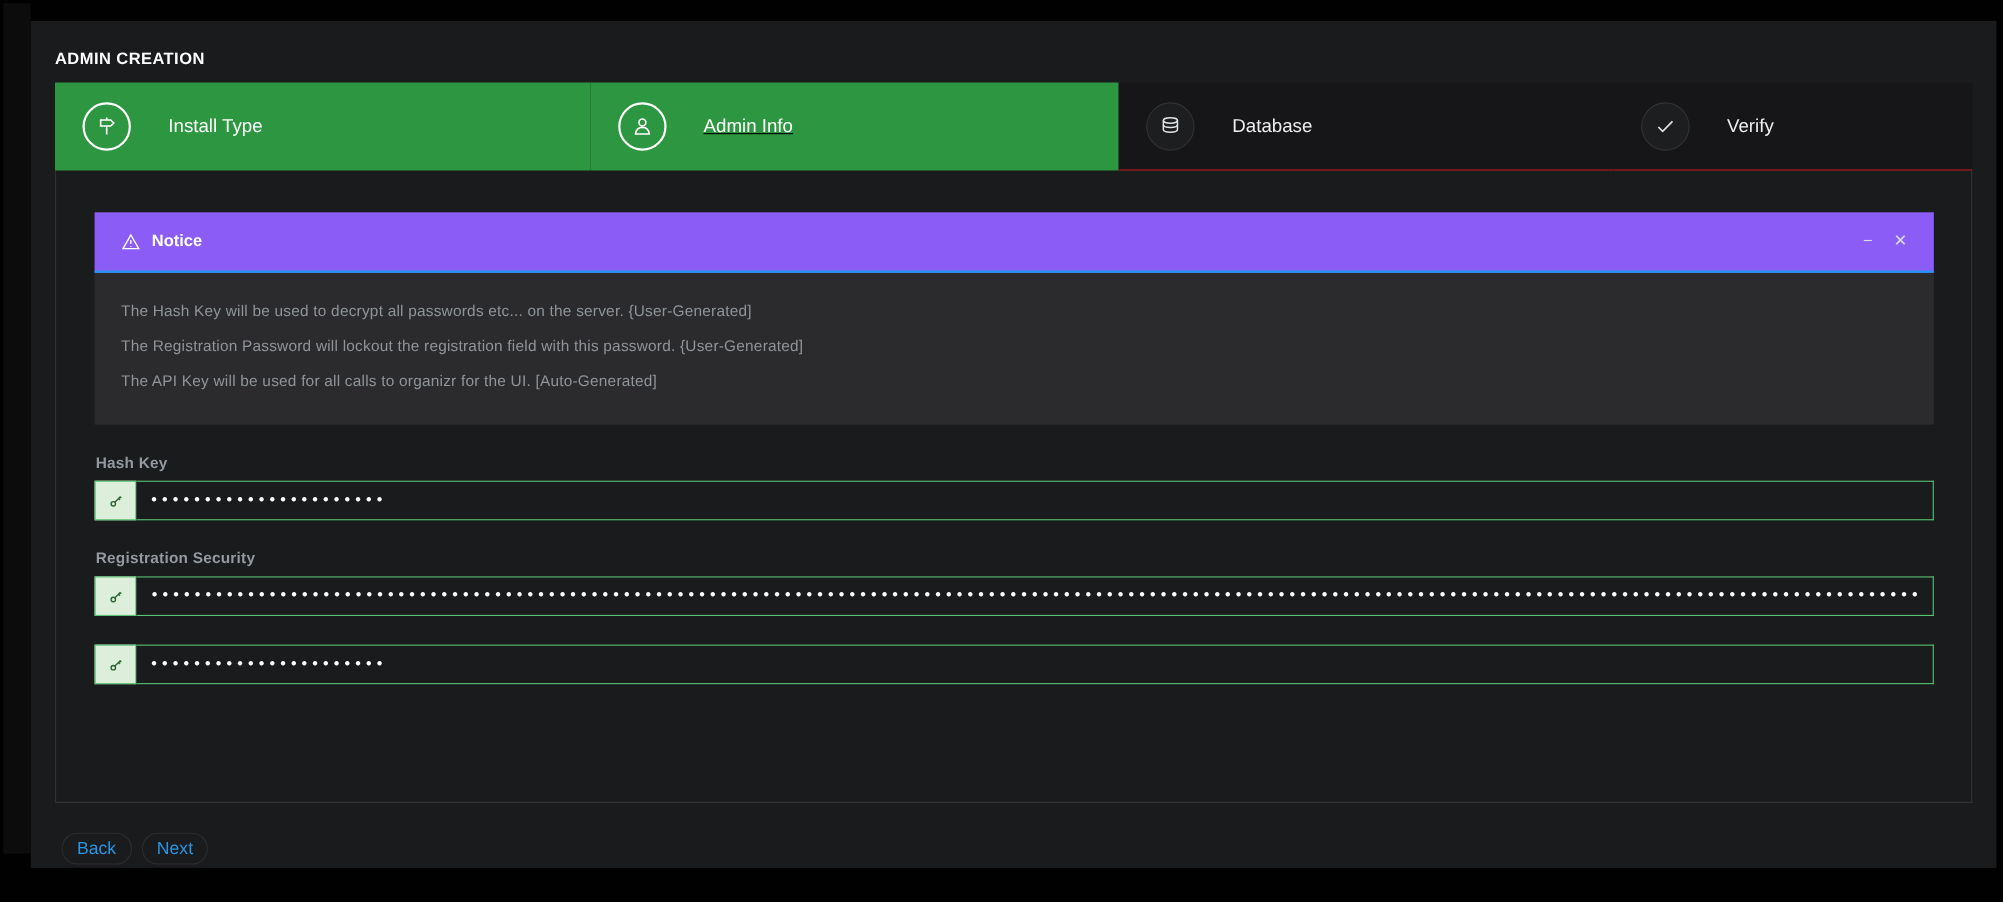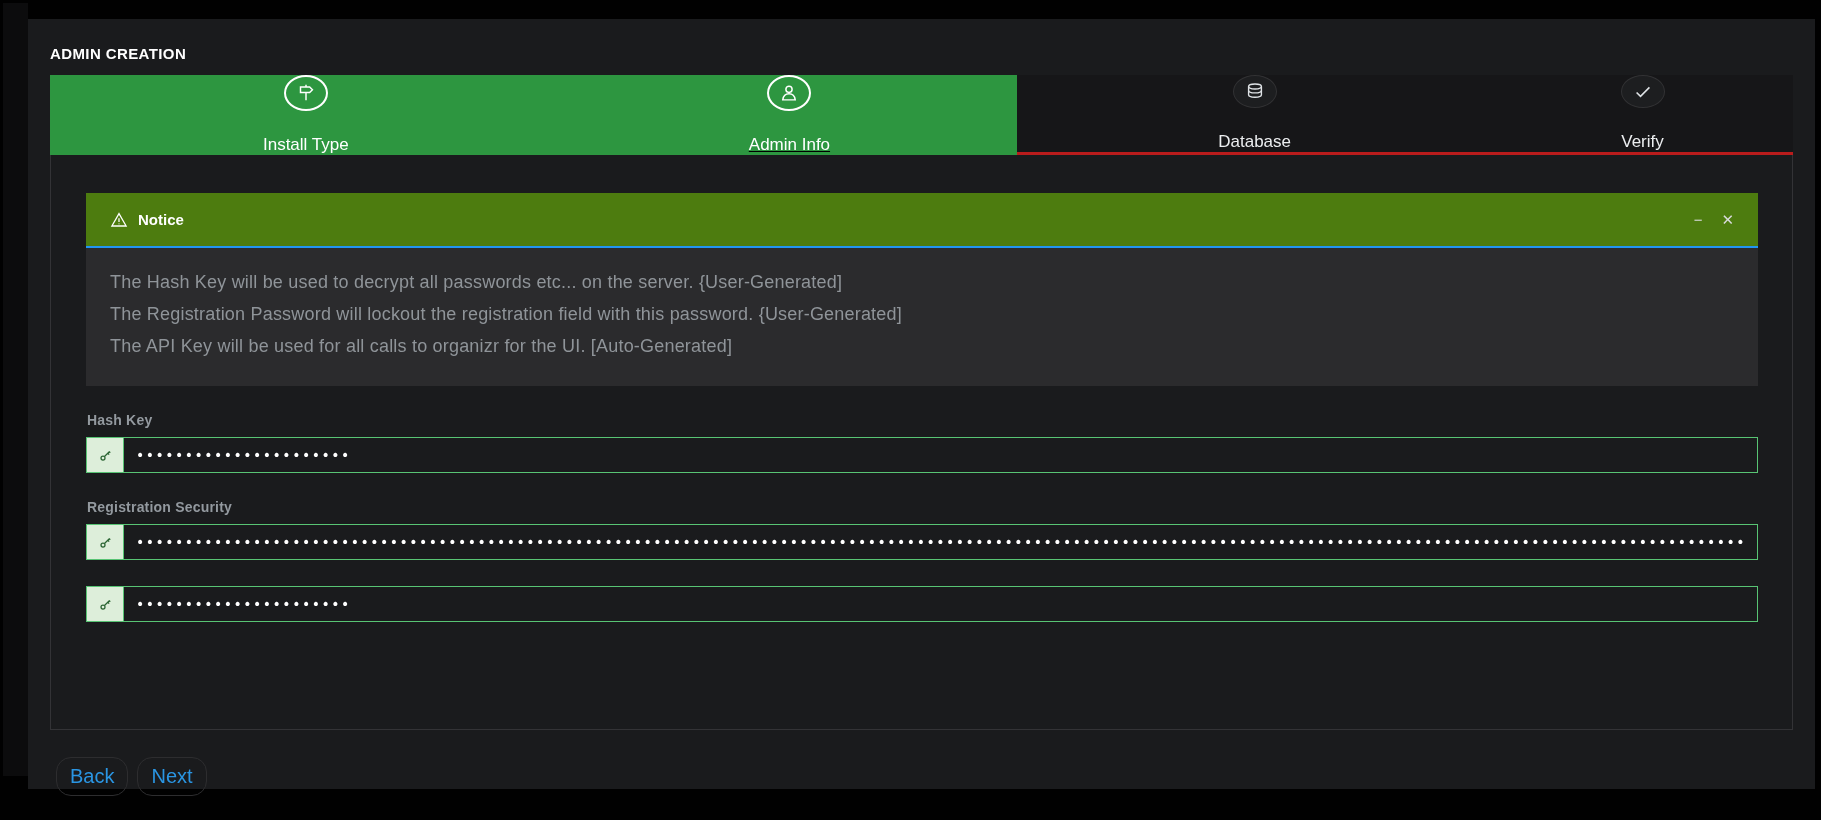--- a/index.html
+++ b/index.html
@@ -6,61 +6,61 @@
   html,body { margin:0; padding:0; width:1821px; height:820px; background:#000; overflow:hidden;
     font-family:"Liberation Sans", sans-serif; }
   .screen { position:relative; width:1821px; height:820px; background:#010101; }
   .left-strip { position:absolute; left:3px; top:3px; width:25px; height:773px; background:#0c0c0d; }
   .panel { position:absolute; left:28px; top:19px; width:1787px; height:770px; background:#1a1b1d; padding:22px; }
 
   .page-title { color:#ffffff; font-size:15px; font-weight:700; letter-spacing:.4px; margin:4px 0 13px 0; }
 
   
   .stepper { display:flex; width:100%; height:80px; }
-  .step { display:flex; align-items:center; gap:24px; padding-left:25px; cursor:pointer;flex-direction:column; }
+  .step { display:flex; align-items:center; gap:34px; padding-left:25px; cursor:pointer; }
   .step.state-done, .step.state-active { background:#2d9640; }
-  .step.state-todo { background:#161618; border-bottom:3px solid #b91c1c; }
+  .step.state-todo { background:#161618; border-bottom:1px solid #b91c1c; }
   .f1{flex:388;} .f2{flex:383;text-decoration:underline;} .f3{flex:339;} .f4{flex:357;} .f5{flex:253;}
   .step-circle { width:44px; height:44px; min-width:44px; border-radius:50%; display:flex; align-items:center; justify-content:center; }
   .state-done .step-circle, .state-active .step-circle { border:2px solid #ffffff; color:#ffffff; }
   .state-todo .step-circle { border:1px solid #323234; background:#1d1e20; color:#dfe3e6; }
   .step-label { font-size:17px; color:#ffffff; }
   .state-todo .step-label { color:#eceef0; }
   .step-circle svg { display:block; }
 
   
   .content { width:100%; height:575px; border:1px solid #333336; border-top:none; padding:38px 34px 0 35px; }
 
   
   .notice { width:100%; background:#2b2b2d; }
-  .notice-header { height:55px; background:#4d7c0f; border-bottom:2px solid #2196f3;
+  .notice-header { height:55px; background:#8b5cf6; border-bottom:2px solid #2196f3;
     display:flex; align-items:center; padding:0 24px; color:#ffffff; }
   .notice-title { font-size:15px; font-weight:700; margin-left:10px; }
   .notice-actions { margin-left:auto; display:flex; align-items:center; gap:19px; }
   .notice-actions span { color:#d9dadc; font-size:15px; cursor:pointer; line-height:1; }
   .notice-body { padding:18px 24px 24px 24px; }
-  .notice-line { color:#8f9499; font-size:18px; line-height:32px; letter-spacing:.2px; }
+  .notice-line { color:#8f9499; font-size:14px; line-height:32px; letter-spacing:.2px; }
   .warn-icon svg { display:block; }
 
   
   .field { margin-top:26px; }
   .field:first-of-type { margin-top:34px; }
   .field-label { color:#93999f; font-size:14px; font-weight:700; margin:0 0 9px 1px; letter-spacing:.2px; }
   .input-group { display:flex; height:36px; width:100%; }
   .addon { width:38px; min-width:38px; background:#ddeeda; border:1px solid #58c474;
     display:flex; align-items:center; justify-content:center; }
   .addon svg { display:block; }
   .key-input { flex:1; height:36px; background:#1a1b1d; border:1px solid #58c474; border-left:none;
     color:#ffffff; font-size:14px; letter-spacing:1.5px; padding:0 12px;
     font-family:"DejaVu Sans", sans-serif; outline:none; }
 
   
   .footer { margin:27px 0 0 6px; display:flex; gap:9px; }
-  .btn { background:transparent; border:1px solid #2d2d2f; border-radius:15px; height:39px;
-    padding:0 13px; color:#2a95e2; font-size:20px; cursor:pointer; font-family:inherit; }
+  .btn { background:transparent; border:1px solid #2d2d2f; border-radius:15px; height:29px;
+    padding:0 13px; color:#2a95e2; font-size:16px; cursor:pointer; font-family:inherit; }
 </style>
 </head>
 <body>
 
 <div class="screen">
   <div class="left-strip"></div>
 
   <div class="panel">
 
     <div class="page-title">ADMIN CREATION</div>

